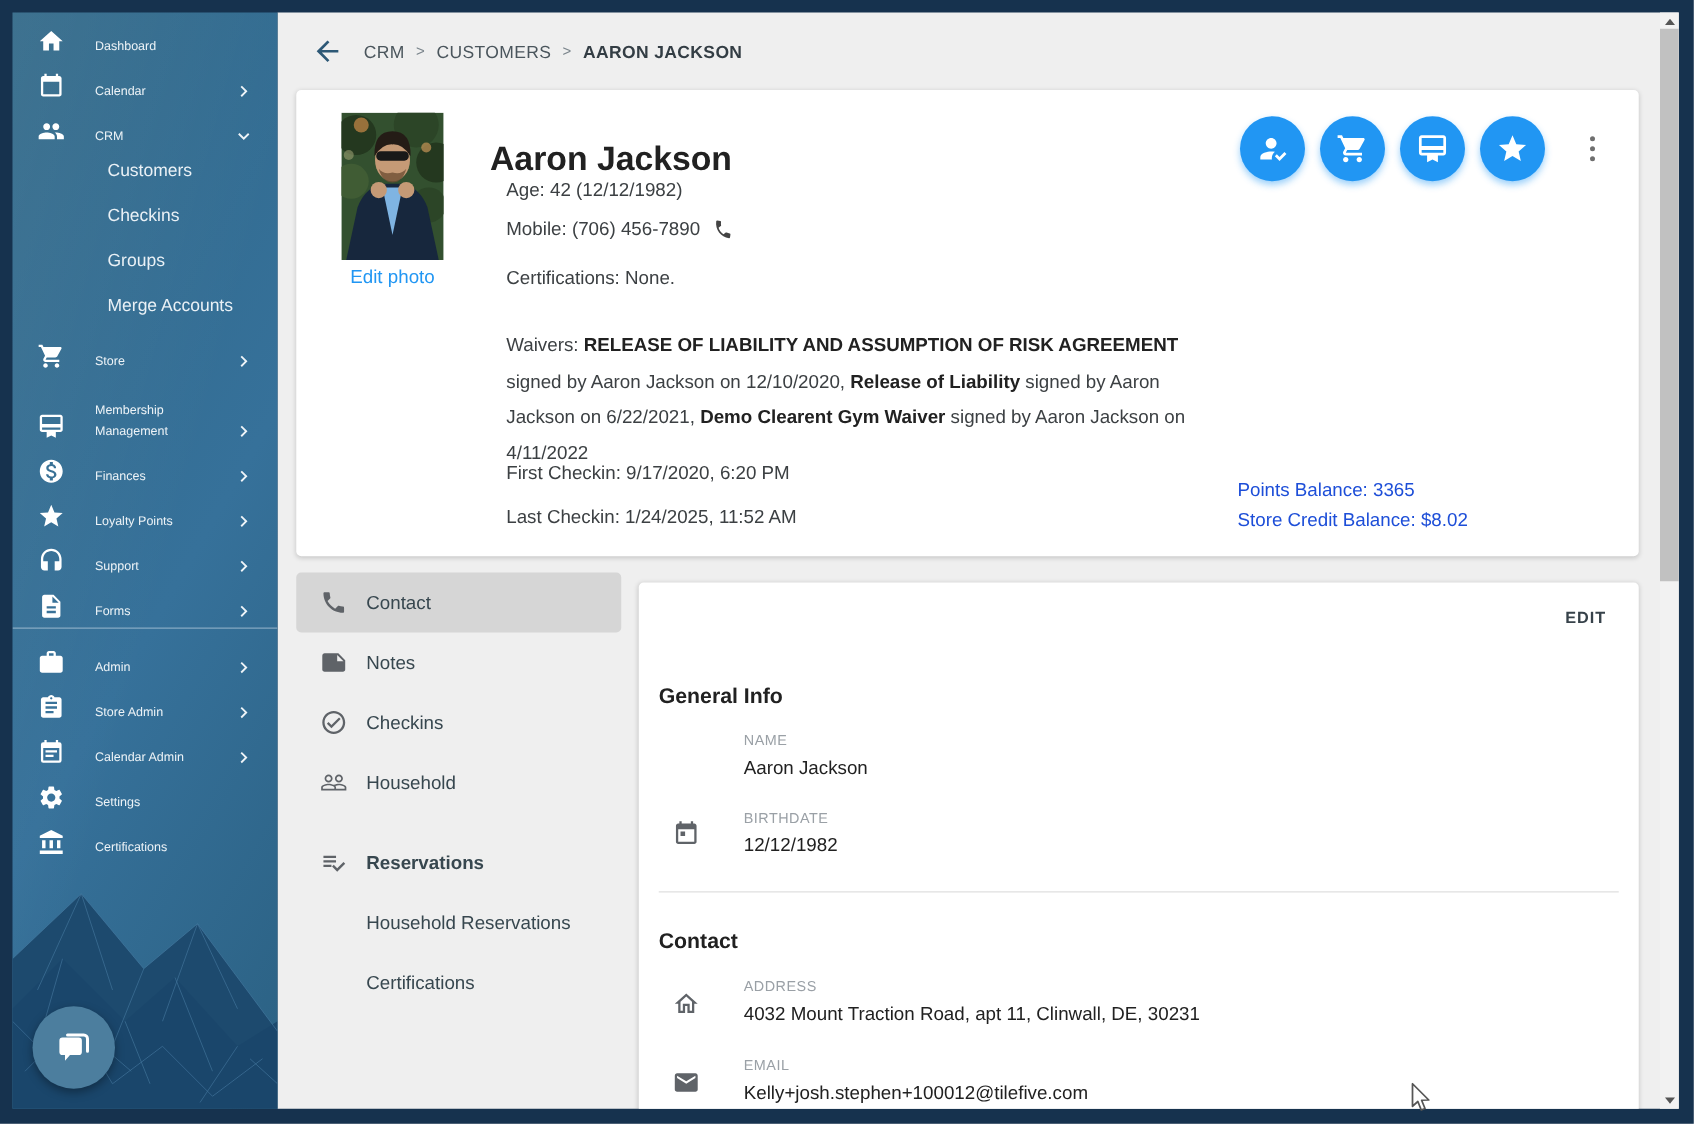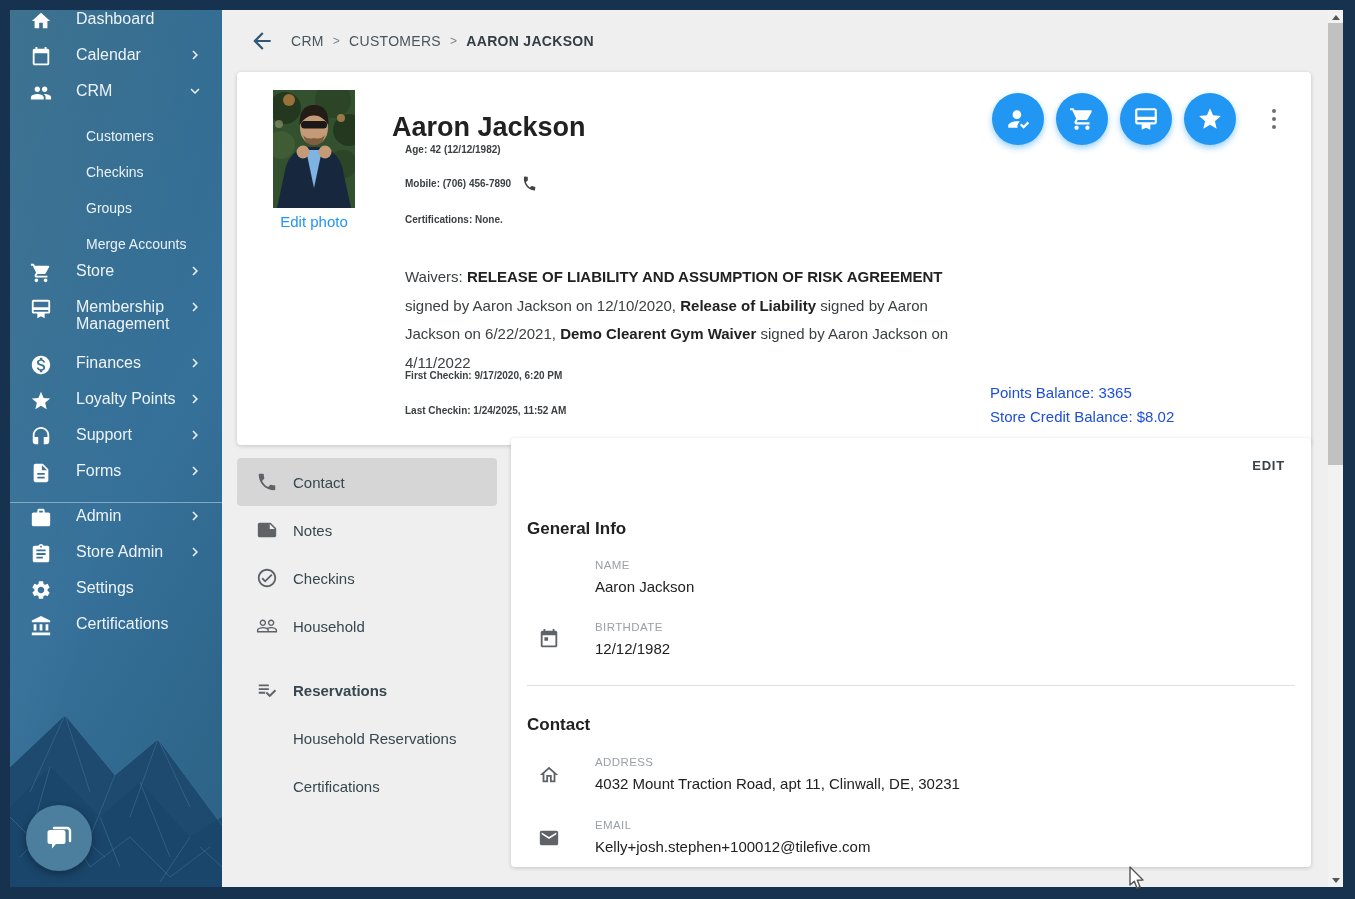--- a/index.html
+++ b/index.html
@@ -13,21 +13,21 @@
   svg{display:block;}
 
   
   .sidebar{
     position:absolute;left:10px;top:10px;width:212px;height:877px;
     background:
       linear-gradient(105deg,rgba(255,255,255,.07) 0%,rgba(255,255,255,0) 55%),
       linear-gradient(120deg,#2f6787 0%,#36719a 55%,#2b6183 100%);
     overflow:hidden;z-index:2;
   }
-  .srow{display:flex;align-items:flex-start;height:36px;padding-left:20px;color:#edf3f7;font-size:16px;cursor:pointer;position:relative;}
+  .srow{display:flex;align-items:flex-end;height:36px;padding-left:20px;color:#edf3f7;font-size:10px;cursor:pointer;position:relative;}
   .srow.tall{height:56px;}
   .sicon{width:24px;height:24px;flex:0 0 24px;color:#ffffff;}
   .sicon svg{width:22px;height:22px;fill:currentColor;}
   .slabel{margin-left:22px;line-height:17px;max-width:100px;}
   .chev{margin-left:auto;margin-right:18px;width:18px;height:18px;color:#eef4f8;}
   .chev svg{width:18px;height:18px;fill:currentColor;}
   .ssub{display:flex;align-items:center;height:36px;padding-left:76px;color:#eaf1f6;font-size:14px;cursor:pointer;}
   .sdivider{border-top:1px solid rgba(230,240,248,.45);margin:4px 0;}
   .mountains{position:absolute;left:0;bottom:0;width:212px;height:190px;pointer-events:none;}
   .chat-fab{
@@ -47,21 +47,21 @@
   .crumb-sep{margin:0 9px;color:#7b858c;font-size:12px;}
   .crumb.current{font-weight:bold;color:#333d44;cursor:default;}
 
   .card{background:#fff;border-radius:4px;box-shadow:0 1px 4px rgba(0,0,0,.18);}
 
   
   .profile-card{position:absolute;left:15px;top:62px;width:1074px;height:373px;}
   .photo{position:absolute;left:36px;top:18px;width:82px;height:118px;overflow:hidden;}
   .edit-photo{position:absolute;left:24px;top:141px;width:106px;text-align:center;color:#2196f3;font-size:15px;cursor:pointer;}
   .pname{position:absolute;left:155px;top:20px;font-size:27px;line-height:34px;font-weight:bold;color:#212121;}
-  .pline{position:absolute;left:168px;font-size:10px;color:#3c4043;white-space:nowrap;display:flex;align-items:center;font-weight:bold;}
+  .pline{position:absolute;left:168px;font-size:15px;color:#3c4043;white-space:nowrap;display:flex;align-items:center;}
   .phone-ic{margin-left:10px;width:17px;height:17px;color:#444;cursor:pointer;}
   .phone-ic svg{width:17px;height:17px;fill:currentColor;}
   .waivers{position:absolute;left:168px;top:176px;width:580px;font-size:15px;line-height:28.5px;color:#3c4043;}
   .waivers b{color:#212121;}
   .balances{position:absolute;left:753px;font-size:15px;color:#1d4ed8;}
   .actions{position:absolute;left:755px;top:21px;display:flex;gap:12px;}
   .act-btn{width:52px;height:52px;border-radius:50%;background:#2196f3;display:flex;align-items:center;justify-content:center;
     box-shadow:0 3px 6px rgba(33,150,243,.45);cursor:pointer;color:#fff;}
   .act-btn svg{width:26px;height:26px;fill:currentColor;}
   .dots-menu{position:absolute;left:1026px;top:27px;width:22px;height:40px;display:flex;flex-direction:column;align-items:center;justify-content:center;gap:4px;cursor:pointer;}
@@ -72,21 +72,21 @@
   .tab{display:flex;align-items:center;height:48px;border-radius:4px;cursor:pointer;color:#37474f;font-size:15px;}
   .tab .ticon{width:22px;height:22px;margin-left:19px;color:#5f6368;}
   .tab .ticon svg{width:22px;height:22px;fill:currentColor;}
   .tab .tlabel{margin-left:15px;}
   .tab.selected{background:#d6d6d6;}
   .tab.bold .tlabel{font-weight:bold;}
   .tab.indent .tlabel{margin-left:56px;}
   .tab-spacer{height:16px;}
 
   
-  .detail-card{position:absolute;left:289px;top:428px;width:800px;height:429px;overflow:hidden;}
+  .detail-card{position:absolute;left:289px;top:456px;width:800px;height:429px;overflow:hidden;}
   .edit-btn{position:absolute;top:20px;right:26px;font-size:13px;font-weight:bold;letter-spacing:.8px;color:#37424a;cursor:pointer;}
   .dheading{position:absolute;left:16px;font-size:17px;font-weight:bold;color:#212121;}
   .dfield-label{position:absolute;font-size:11.5px;letter-spacing:.4px;color:#9aa0a6;}
   .dfield-value{position:absolute;font-size:15px;color:#212121;white-space:nowrap;}
   .dficon{position:absolute;width:22px;height:22px;color:#5f6368;}
   .dficon svg{width:22px;height:22px;fill:currentColor;}
   .ddivider{position:absolute;left:16px;right:16px;top:247px;border-top:1px solid #e0e0e0;}
 
   
   .scrollbar{position:absolute;left:1328px;top:10px;width:15px;height:877px;background:#f2f2f2;z-index:4;}
@@ -263,20 +263,33 @@
           </svg>
         </span>
       <span class="slabel">Store Admin</span>
       <span class="chev">
           <svg viewBox="0 0 24 24">
             <path d="M10 6L8.59 7.41 13.17 12l-4.58 4.59L10 18l6-6z"></path>
           </svg>
         </span>
     </div>
 
+    <div class="srow">
+      <span class="sicon">
+          <svg viewBox="0 0 24 24">
+            <path d="M19 3h-1V1h-2v2H8V1H6v2H5a2 2 0 0 0-2 2v14a2 2 0 0 0 2 2h14a2 2 0 0 0 2-2V5a2 2 0 0 0-2-2zm0 16H5V8h14v11zM7 10h10v2H7zm0 4h7v2H7z"></path>
+          </svg>
+        </span>
+      <span class="slabel">Calendar Admin</span>
+      <span class="chev">
+          <svg viewBox="0 0 24 24">
+            <path d="M10 6L8.59 7.41 13.17 12l-4.58 4.59L10 18l6-6z"></path>
+          </svg>
+        </span>
+    </div>
 
     <div class="srow">
       <span class="sicon">
           <svg viewBox="0 0 24 24">
             <path d="M19.14 12.94c.04-.3.06-.61.06-.94 0-.32-.02-.64-.07-.94l2.03-1.58c.18-.14.23-.41.12-.61l-1.92-3.32c-.12-.22-.37-.29-.59-.22l-2.39.96c-.5-.38-1.03-.7-1.62-.94l-.36-2.54c-.04-.24-.24-.41-.48-.41h-3.84c-.24 0-.43.17-.47.41l-.36 2.54c-.59.24-1.13.57-1.62.94l-2.39-.96c-.22-.08-.47 0-.59.22L2.74 8.87c-.12.21-.08.47.12.61l2.03 1.58c-.05.3-.09.63-.09.94s.02.64.07.94l-2.03 1.58c-.18.14-.23.41-.12.61l1.92 3.32c.12.22.37.29.59.22l2.39-.96c.5.38 1.03.7 1.62.94l.36 2.54c.05.24.24.41.48.41h3.84c.24 0 .44-.17.47-.41l.36-2.54c.59-.24 1.13-.56 1.62-.94l2.39.96c.22.08.47 0 .59-.22l1.92-3.32c.12-.22.07-.47-.12-.61l-2.01-1.58zM12 15.6c-1.98 0-3.6-1.62-3.6-3.6s1.62-3.6 3.6-3.6 3.6 1.62 3.6 3.6-1.62 3.6-3.6 3.6z"></path>
           </svg>
         </span>
       <span class="slabel">Settings</span>
     </div>
 

